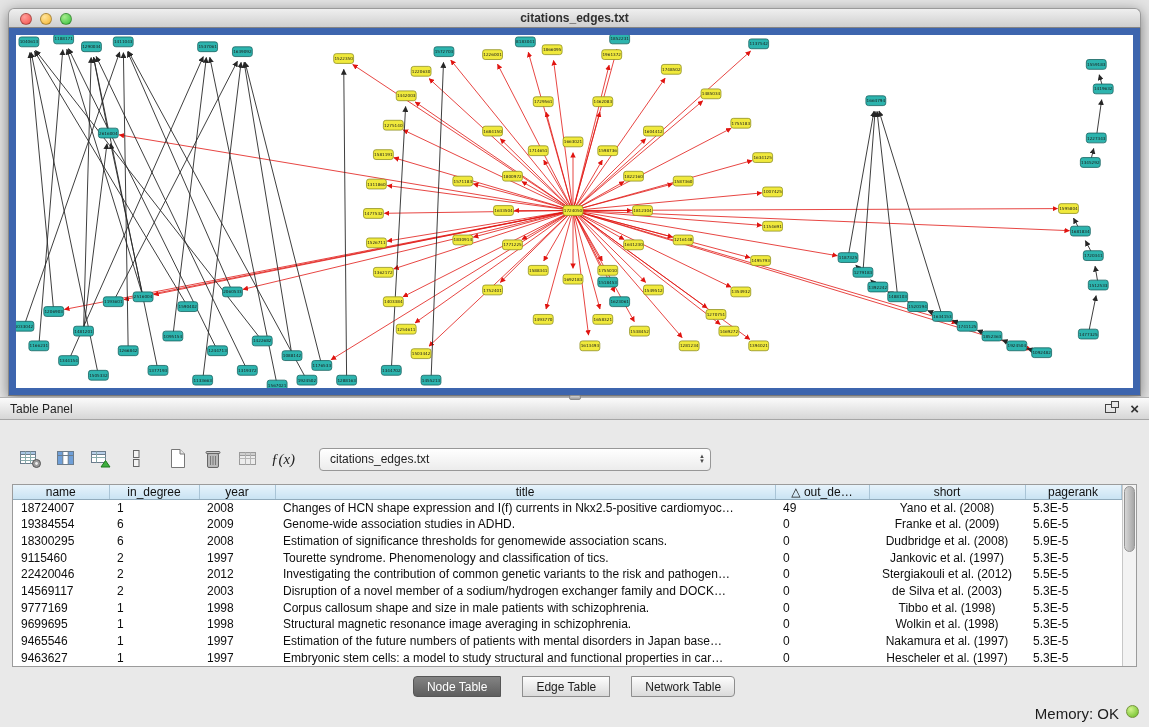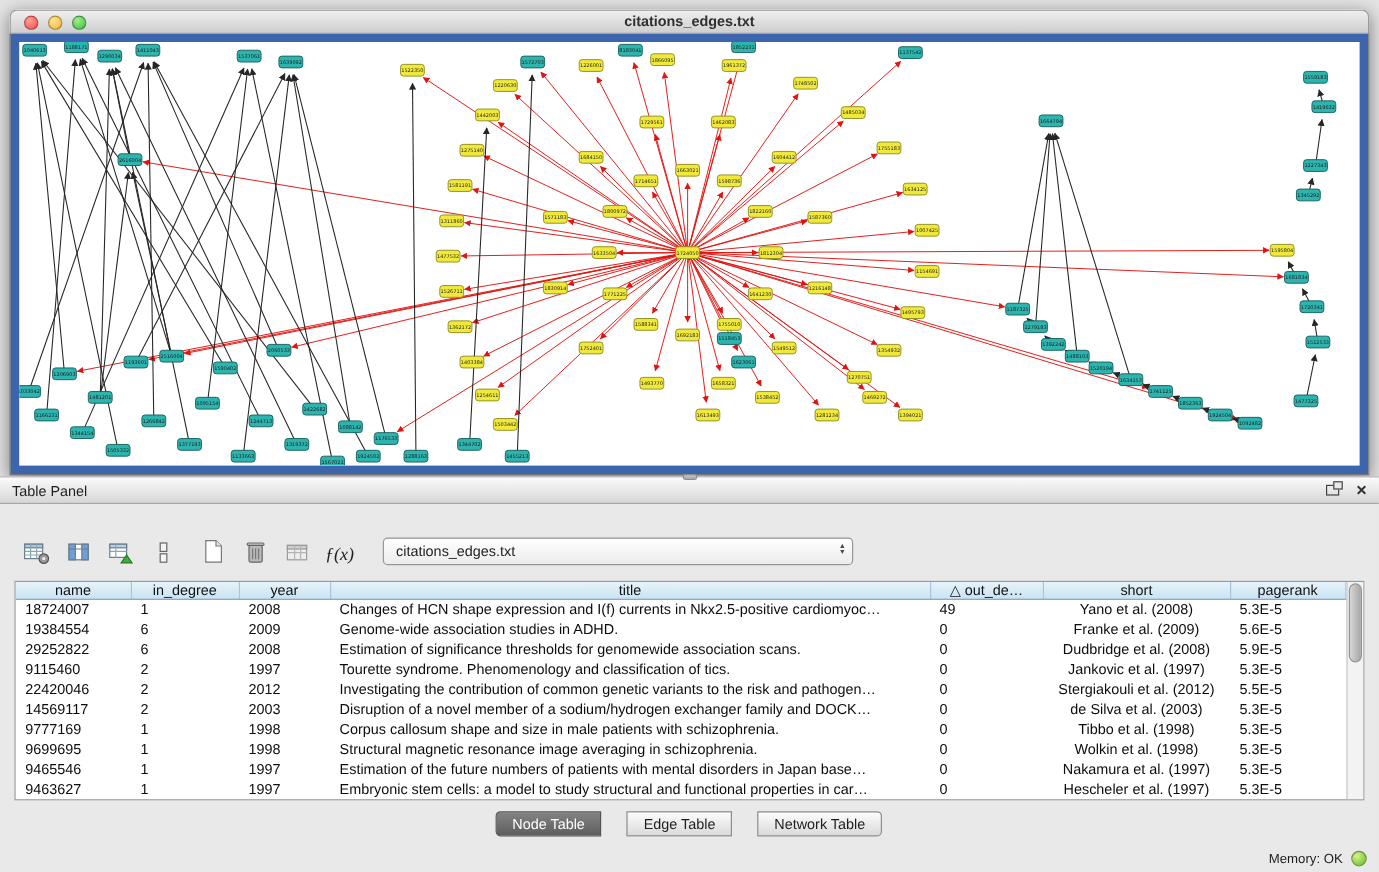--- a/index.html
+++ b/index.html
@@ -51,21 +51,21 @@
   .ph-spacer { flex:1; }
   .float-icon {
     width:11px; height:9px; border:1.5px solid #444; position:relative; margin-right:14px;
   }
   .float-icon::after { content:""; position:absolute; right:-4px; top:-4px; width:6px; height:5px; border:1.5px solid #444; background:#e9e9e9; }
   .close-icon { font-size:15px; font-weight:bold; color:#333; line-height:14px; }
   .grip { position:absolute; top:-3px; left:569px; width:12px; height:5px; background:linear-gradient(#cfcfcf,#9f9f9f); border:1px solid #8d8d8d; border-radius:2px; }
 
   .panel-body { padding:26px 12px 0 12px; }
   .toolbar { display:flex; align-items:center; padding:0 4px 12px 4px; }
-  .tool { width:30px; height:26px; display:flex; align-items:flex-end; justify-content:center; margin-right:5px; border-radius:3px; }
+  .tool { width:30px; height:26px; display:flex; align-items:center; justify-content:center; margin-right:5px; border-radius:3px; }
   .tool.gap { margin-right:12px; }
   .fx { font-family:"Liberation Serif", serif; font-style:italic; font-size:15px; color:#222; }
   .combo {
     margin-left:16px; width:392px; height:23px;
     background:linear-gradient(#ffffff,#ececec);
     border:1px solid #979797; border-radius:4px;
     box-shadow:inset 0 1px 0 #fff;
     display:flex; align-items:center; padding:0 5px 0 10px;
     font-size:12px; color:#1d1d1d;
   }
@@ -97,22 +97,22 @@
     display:flex; align-items:center;
     border:1px solid #8e8e8e; margin-left:-1px;
     background:linear-gradient(#fdfdfd,#dadada); color:#1e1e1e;
   }
   .tab:first-child { border-radius:4px 0 0 4px; }
   .tab:last-child  { border-radius:0 4px 4px 0; }
   .tab.active { background:linear-gradient(#838383,#5e5e5e); color:#fff; border-color:#565656; }
 
   .statusbar {
     position:absolute; right:10px; bottom:5px;
-    display:flex; align-items:flex-end; gap:7px;
-    font-size:11px; color:#1c1c1c;
+    display:flex; align-items:flex-start; gap:7px;
+    font-size:15px; color:#1c1c1c;
   }
   .mem-dot { width:13px; height:13px; border-radius:50%;
              background:radial-gradient(circle at 35% 30%, #d2f48c, #64b921);
              border:1px solid #74933c; }
 </style>
 </head>
 <body>
 
 <div class="window">
   <div class="titlebar">
@@ -818,21 +818,21 @@
             <tr>
               <td>19384554</td>
               <td>6</td>
               <td>2009</td>
               <td>Genome-wide association studies in ADHD.</td>
               <td>0</td>
               <td class="center">Franke et al. (2009)</td>
               <td>5.6E-5</td>
             </tr>
             <tr>
-              <td>29252822</td>
+              <td>18300295</td>
               <td>6</td>
               <td>2008</td>
               <td>Estimation of significance thresholds for genomewide association scans.</td>
               <td>0</td>
               <td class="center">Dudbridge et al. (2008)</td>
               <td>5.9E-5</td>
             </tr>
             <tr>
               <td>9115460</td>
               <td>2</td>

